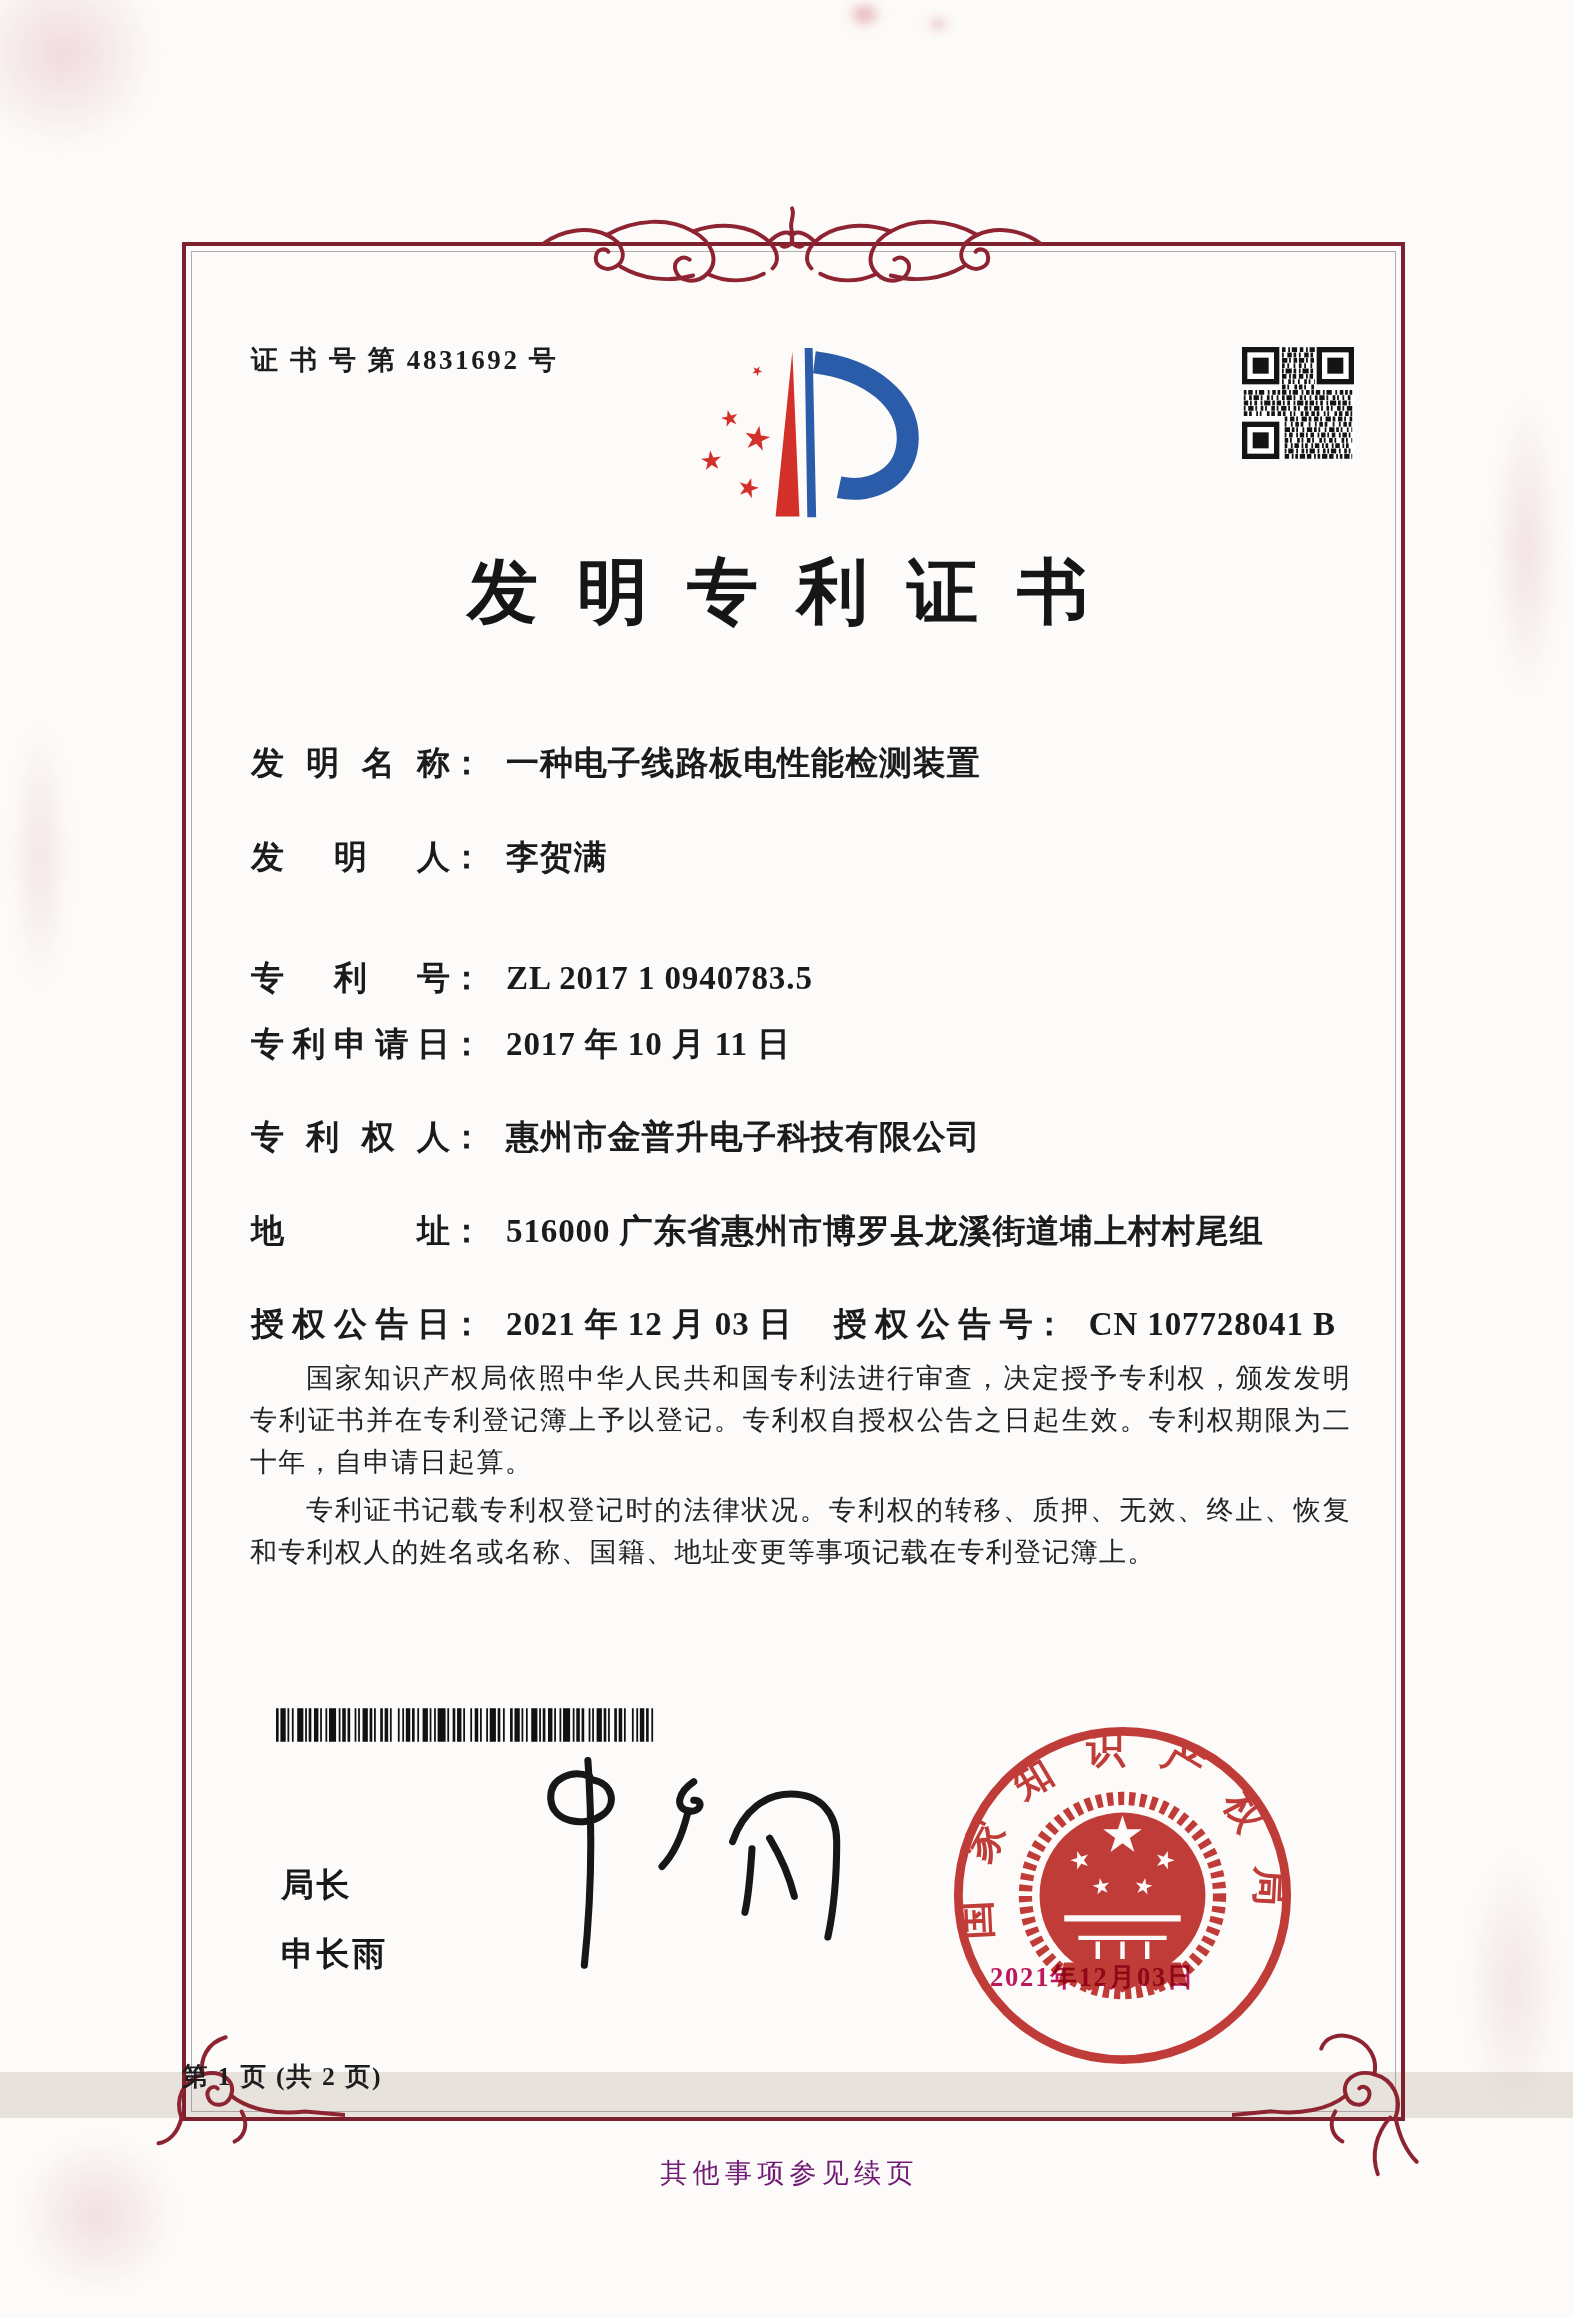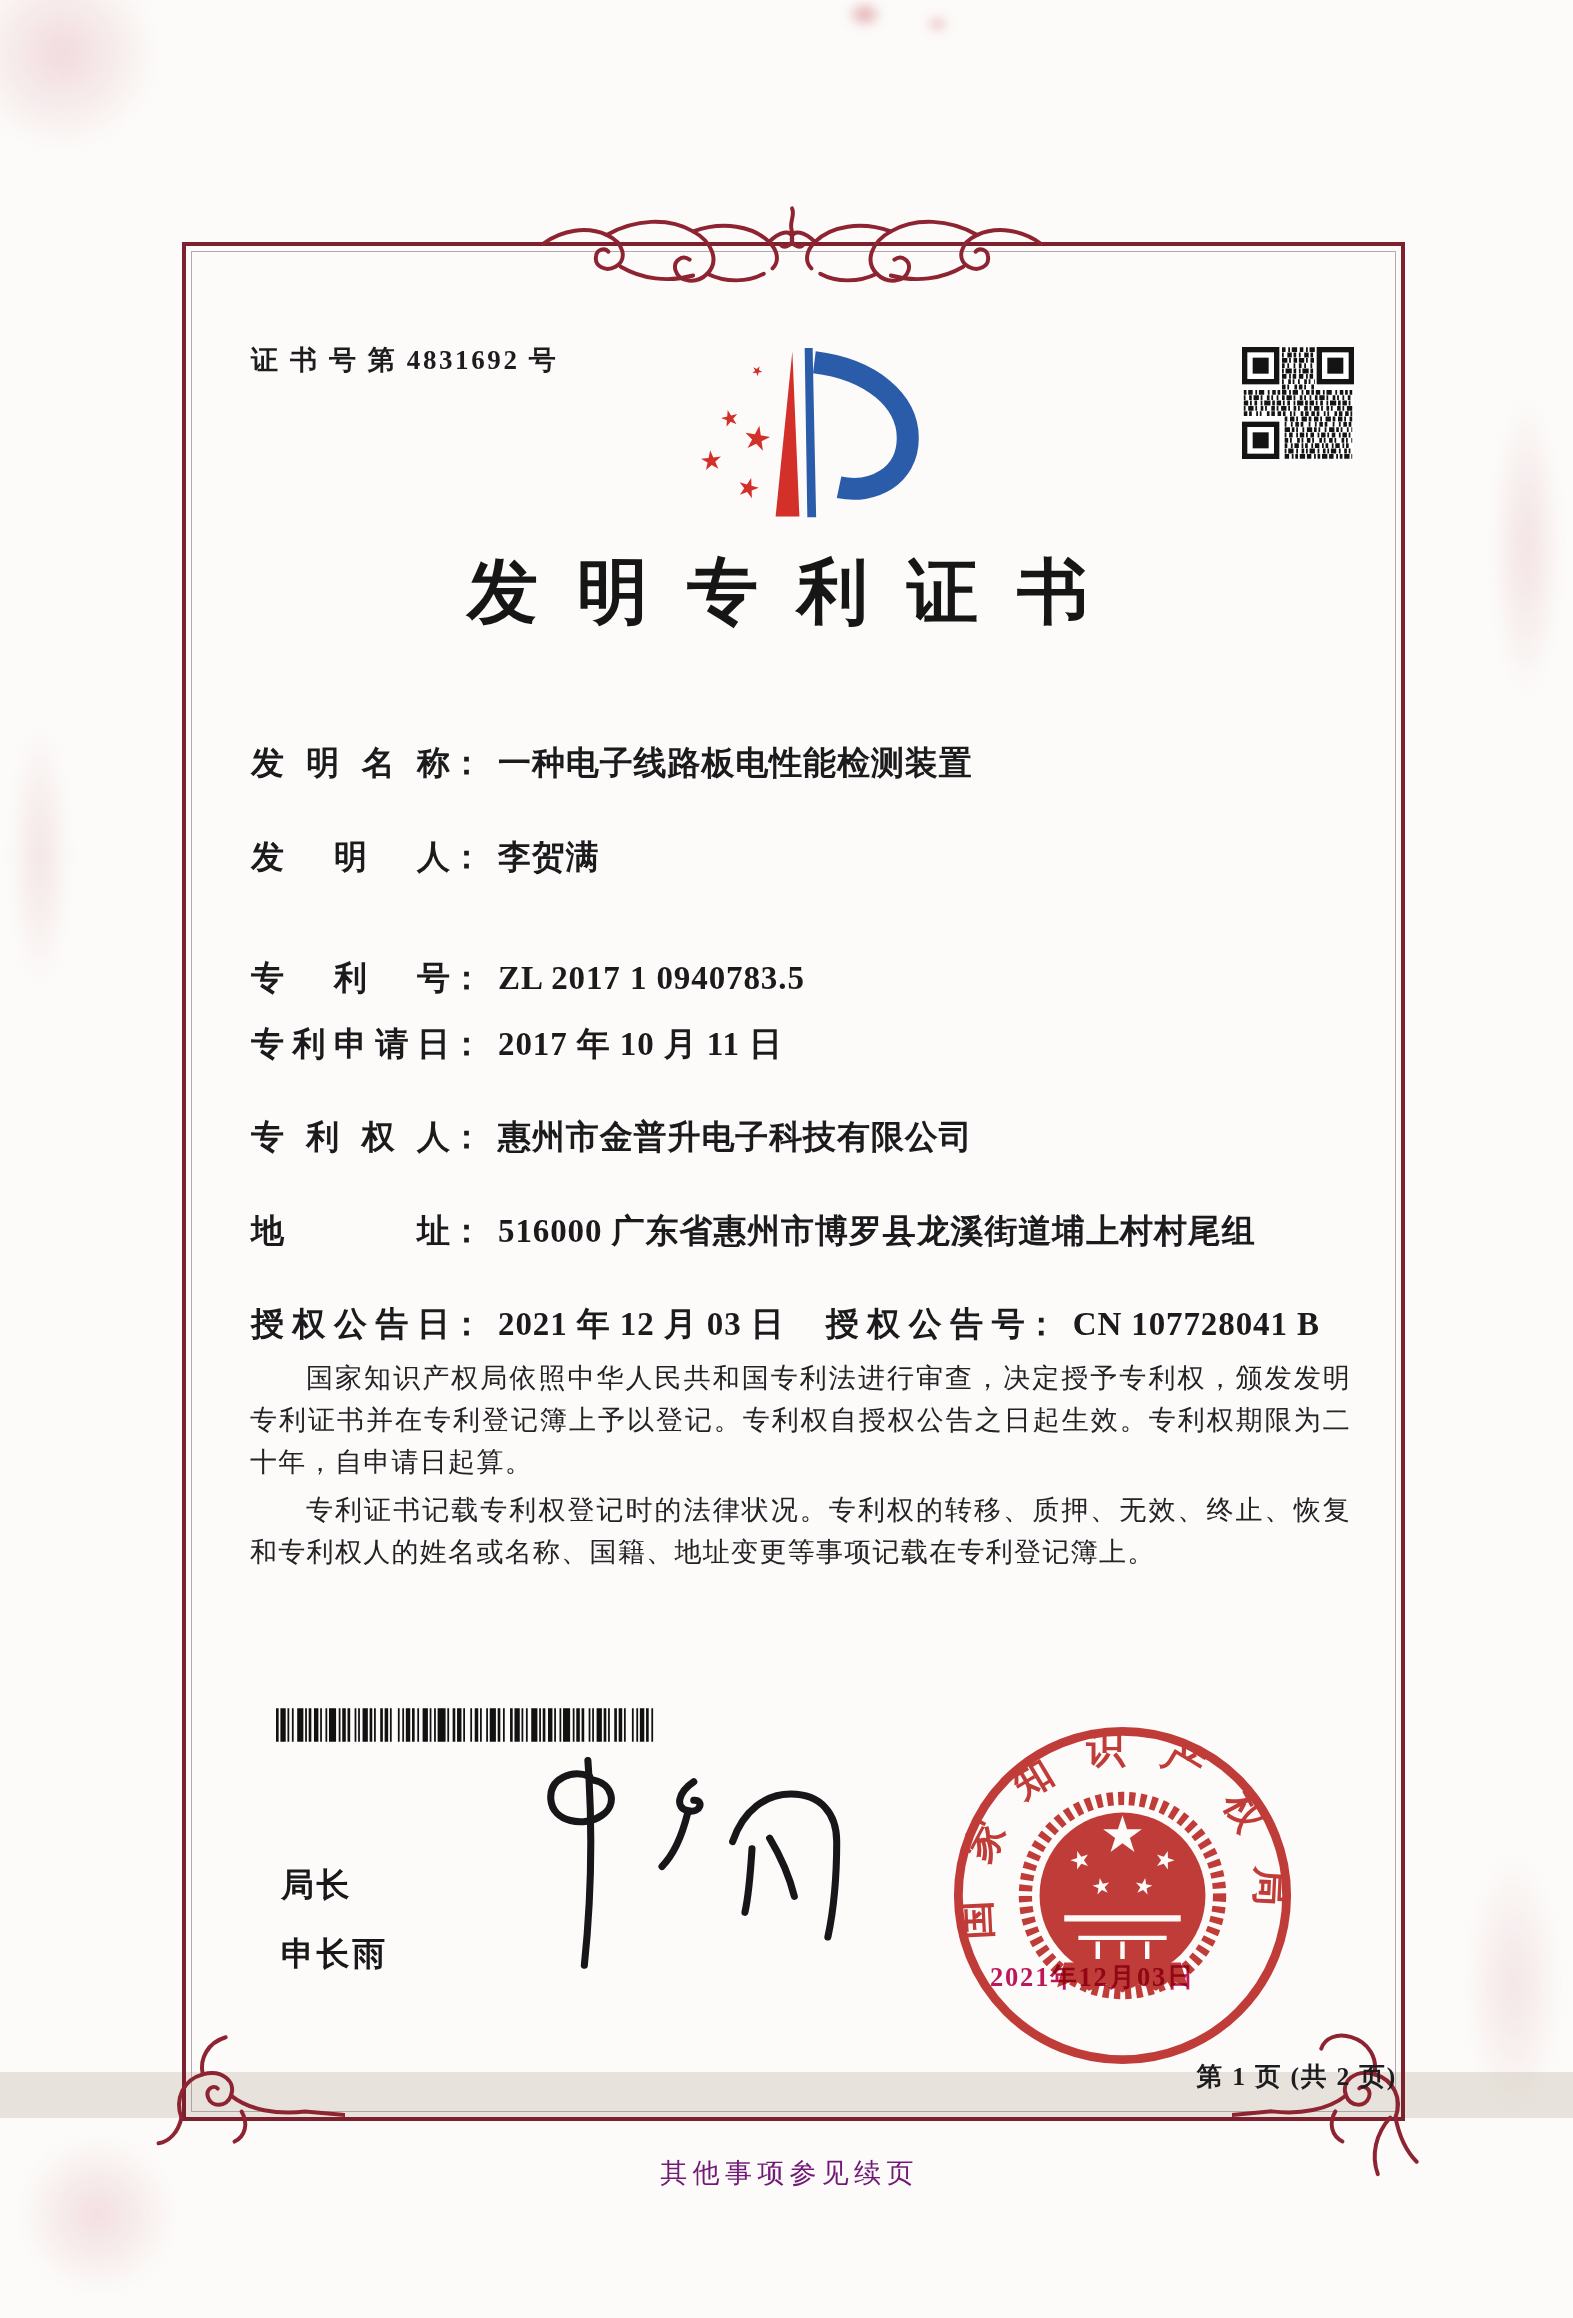--- a/index.html
+++ b/index.html
@@ -22,30 +22,30 @@
   .band{position:absolute; pointer-events:none;}
   
   .cert-no{position:absolute; left:251px; top:342px; font-size:27px; font-weight:700; letter-spacing:2.6px;}
   .title{
     position:absolute; left:170px; top:545px; width:1215px; text-align:center;
     font-size:71px; font-weight:700; letter-spacing:39px; text-indent:39px; color:#161616;
   }
   .row{position:absolute; left:251px; width:1120px; font-size:33px; white-space:nowrap; color:#1b1a1c;}
   .flabel{display:inline-block; width:199px; text-align:justify; text-align-last:justify; font-weight:600; vertical-align:bottom;}
   .fcolon{font-weight:600;}
-  .fvalue{margin-left:15px; font-weight:600; letter-spacing:0.9px;}
+  .fvalue{margin-left:23px; font-weight:600; letter-spacing:0.9px;}
   .grp2{margin-left:41px;}
   .body-text{position:absolute; left:250px; top:1357px; width:1101px;}
   .body-text p{margin:0 0 6.2px 0; font-size:27px; line-height:42px; text-indent:56px; letter-spacing:1.3px; font-weight:500; color:#232225; text-align:justify;}
   .director{position:absolute; left:281px; top:1851px; font-size:33px; font-weight:700; letter-spacing:2.6px; line-height:69px; color:#19181a;}
   .seal-date{
     position:absolute; left:990px; top:1959px; font-size:26.5px; font-weight:600;
     letter-spacing:1.8px; color:#be185d; z-index:3; mix-blend-mode:multiply;
   }
-  .page-num{position:absolute; left:182px; top:2059px; width:1215px; text-align:right; font-size:25.6px; font-weight:600; letter-spacing:1.8px;}
+  .page-num{position:absolute; left:182px; top:2059px; width:1215px; text-align:left; font-size:25.6px; font-weight:600; letter-spacing:1.8px;}
   .footer-note{position:absolute; left:182px; top:2155px; width:1215px; text-align:center; font-size:27px; font-weight:400; letter-spacing:5.3px; color:#701a75;}
   
   .logo{position:absolute; left:681px; top:334px;}
   .qr{position:absolute; left:1242px; top:347px;}
   .barcode{position:absolute; left:276px; top:1708px;}
   .signature{position:absolute; left:459px; top:1757px; z-index:2;}
   .seal{position:absolute; left:946px; top:1719px; z-index:2; mix-blend-mode:multiply; opacity:.94;}
   .orn-top{position:absolute; left:536px; top:203px;}
   .orn-bl{position:absolute; left:155px; top:2023px;}
   .orn-br{position:absolute; left:1232px; top:1992px;}

